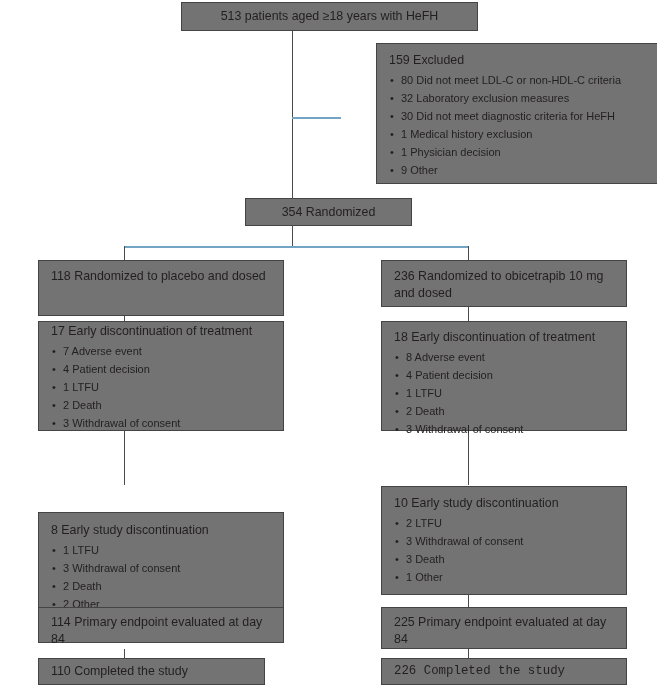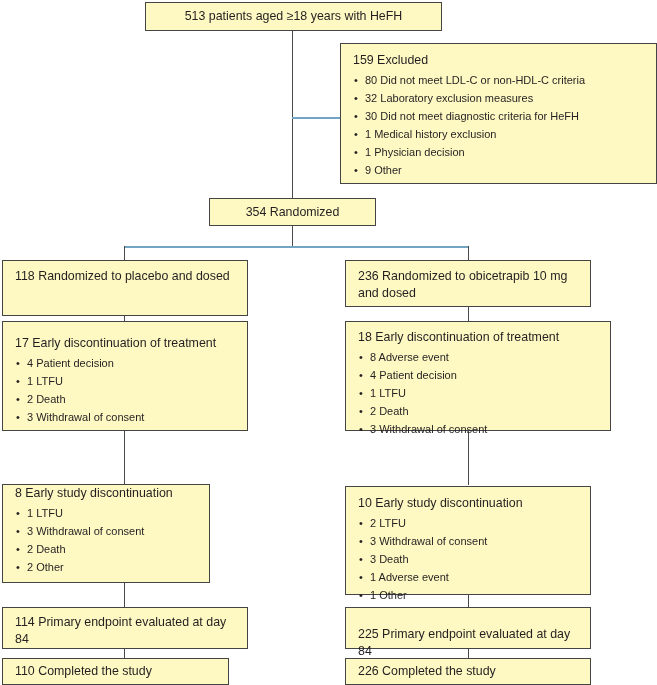--- a/index.html
+++ b/index.html
@@ -20,25 +20,26 @@
     position: absolute;
     left: 0;
     top: 0;
     width: 657px;
     height: 685px;
   }
   .box {
     position: absolute;
     box-sizing: border-box;
     border: 1px solid #444444;
-    background: #fef9c3;
+    background: #737373;
     font-size: 12.4px;
     line-height: 16.5px;
     color: #231f20;
     z-index: 3;
+    margin-left: 36px;
   }
   .box .title {
     white-space: pre-line;
   }
   .box.center-text {
     display: flex;
     align-items: center;
     justify-content: center;
   }
   .box.pad {
@@ -120,71 +121,71 @@
   </div>
 
   <div class="box pad" style="left:2px; top:260px; width:246px; height:56px; padding-top:7px;">
     <div class="title">118 Randomized to placebo and dosed</div>
   </div>
 
   <div class="box pad" style="left:345px; top:260px; width:246px; height:47px; padding-top:7px;">
     <div class="title">236 Randomized to obicetrapib 10 mg and dosed</div>
   </div>
 
-  <div class="box pad" style="left:2px; top:321px; width:246px; height:110px; padding-top:13px;">
+  <div class="box pad" style="left:2px; top:321px; width:246px; height:110px; padding-top:1px;">
     <div class="title">17 Early discontinuation of treatment</div>
     <ul class="bullets">
+      <li>7 Adverse event</li>
       <li>4 Patient decision</li>
       <li>1 LTFU</li>
       <li>2 Death</li>
       <li>3 Withdrawal of consent</li>
     </ul>
   </div>
 
-  <div class="box pad" style="left:345px; top:321px; width:266px; height:110px; padding-top:7px;">
+  <div class="box pad" style="left:345px; top:321px; width:246px; height:110px; padding-top:7px;">
     <div class="title">18 Early discontinuation of treatment</div>
     <ul class="bullets">
       <li>8 Adverse event</li>
       <li>4 Patient decision</li>
       <li>1 LTFU</li>
       <li>2 Death</li>
       <li>3 Withdrawal of consent</li>
     </ul>
   </div>
 
-  <div class="box pad" style="left:2px; top:484px; width:208px; height:99px; padding-top:0;">
+  <div class="box pad" style="left:2px; top:512px; width:246px; height:99px; padding-top:9px;">
     <div class="title">8 Early study discontinuation</div>
     <ul class="bullets">
       <li>1 LTFU</li>
       <li>3 Withdrawal of consent</li>
       <li>2 Death</li>
       <li>2 Other</li>
     </ul>
   </div>
 
   <div class="box pad" style="left:345px; top:486px; width:246px; height:109px; padding-top:8px;">
     <div class="title">10 Early study discontinuation</div>
     <ul class="bullets">
       <li>2 LTFU</li>
       <li>3 Withdrawal of consent</li>
       <li>3 Death</li>
-      <li>1 Adverse event</li>
       <li>1 Other</li>
     </ul>
   </div>
 
-  <div class="box pad" style="left:2px; top:607px; width:246px; height:42px; padding-top:6px;">
+  <div class="box pad" style="left:2px; top:607px; width:246px; height:36px; padding-top:6px;">
     <div class="title">114 Primary endpoint evaluated at day 84</div>
   </div>
 
-  <div class="box pad" style="left:345px; top:607px; width:246px; height:42px; padding-top:18px;">
+  <div class="box pad" style="left:345px; top:607px; width:246px; height:42px; padding-top:6px;">
     <div class="title">225 Primary endpoint evaluated at day 84</div>
   </div>
 
   <div class="box pad" style="left:2px; top:658px; width:227px; height:27px; padding-top:4px;">
     <div class="title">110 Completed the study</div>
   </div>
 
-  <div class="box pad" style="left:345px; top:658px; width:246px; height:27px; padding-top:4px;">
+  <div class="box pad" style="left:345px; top:658px; width:246px; height:27px; padding-top:4px;font-family:Liberation Mono, monospace;">
     <div class="title">226 Completed the study</div>
   </div>
 
 </div>
 
 </body></html>

